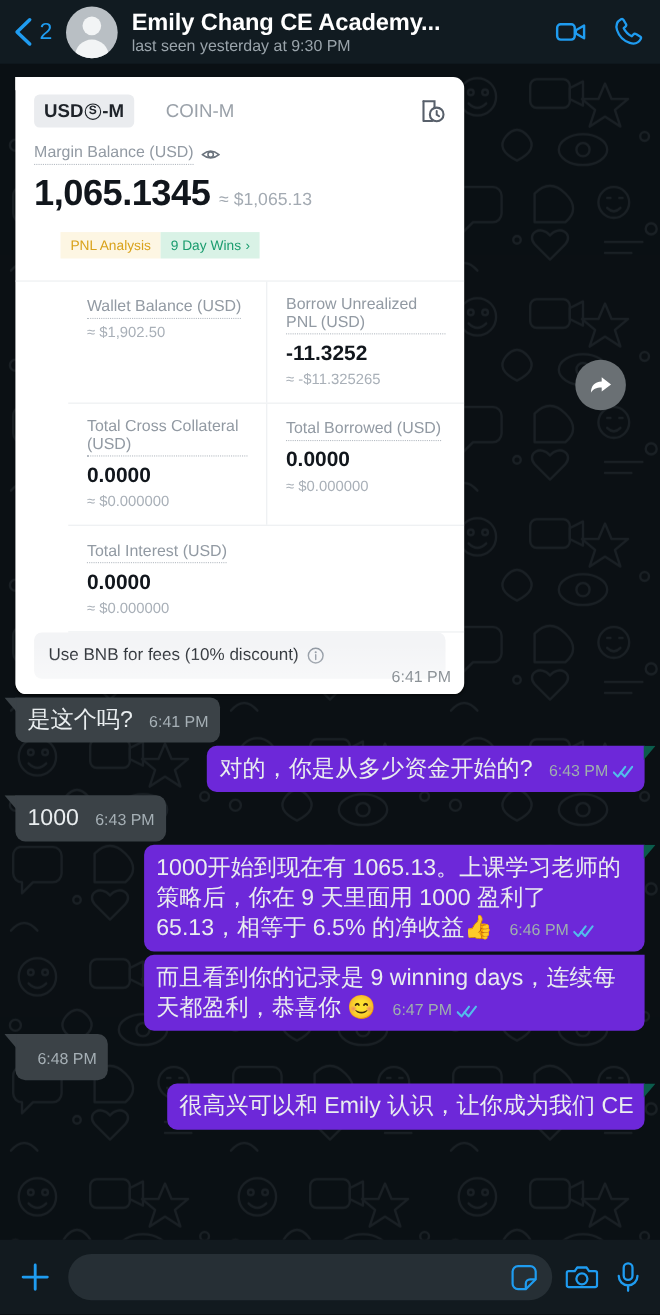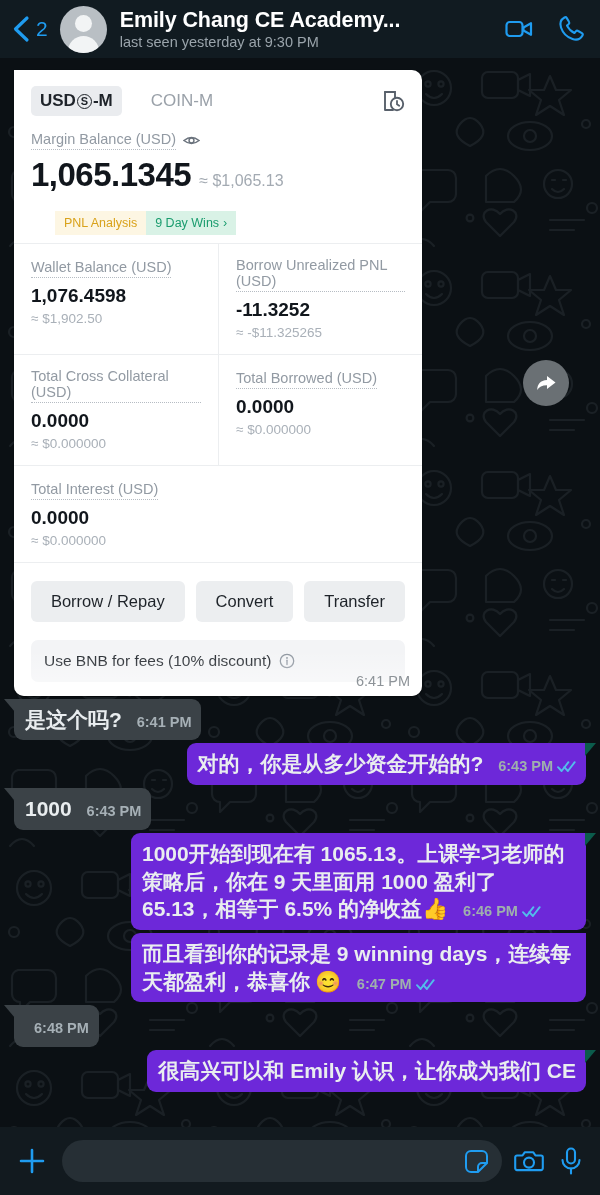--- a/index.html
+++ b/index.html
@@ -74,21 +74,20 @@
   .row { display: flex; width: 100%; }
   .row.out { justify-content: flex-end; }
   .row.in  { justify-content: flex-start; }
 
   .bubble {
     position: relative; max-width: 455px;
     border-radius: 9px;
     padding: 7px 10px 7px 11px;
     color: #e9edef; font-size: 21px; line-height: 1.32;
     word-wrap: break-word;
-    font-weight: bold;
   }
   .bubble.in  { background: #3b4247; border-top-left-radius: 0; }
   .bubble.out { background: #6d28d9; border-top-right-radius: 0; }
 
   .bubble .tail { position: absolute; top: 0; width: 11px; height: 13px; }
   .bubble.in .tail  { left: -10px; }
   .bubble.out .tail { right: -10px; }
 
   .txt { display: inline; white-space: pre-wrap; }
   .meta {
@@ -137,21 +136,21 @@
   .fc-bigrow { display: flex; align-items: baseline; gap: 8px; margin-top: 6px; }
 
   .fc-badges { display: flex; margin-top: 17px; padding-left: 24px; }
   .badge {
     font-size: 12.5px; padding: 5px 9px; display: flex; align-items: center; gap: 4px;
     cursor: pointer;
   }
   .badge.pnl { background: #fdf6e3; color: #d9a21b; font-weight: 500; }
   .badge.wins { background: #d9f2e6; color: #1a9c6e; font-weight: 500; }
 
-  .fc-grid { margin-top: 8px; border-top: 1px solid #eceef0; }
+  .fc-grid { margin-top: 20px; border-top: 1px solid #eceef0; padding-left: 48px; }
   .fc-gridrow { display: flex; border-bottom: 1px solid #eceef0; }
   .fc-cell { flex: 1 1 50%; padding: 14px 17px 14px 17px; }
   .fc-cell + .fc-cell { border-left: 1px solid #eceef0; }
   .fc-cell.full { flex: 1 1 100%; border-left: none; }
   .fc-val { font-size: 19px; font-weight: bold; color: #11161c; margin-top: 7px; }
   .fc-sub { font-size: 13.5px; color: #a9b0b8; margin-top: 4px; }
 
   .fc-btns { display: flex; gap: 11px; padding: 18px 17px 18px 17px; }
   .fc-btn {
     flex: 1 1 auto; background: #eceef0; color: #1e2329;
@@ -314,21 +313,20 @@
                 <span>9 Day Wins</span>
                 <span>›</span>
               </div>
             </div>
           </div>
 
           <div class="fc-grid">
             <div class="fc-gridrow">
               <div class="fc-cell">
                 <span class="fc-label">Wallet Balance (USD)</span>
-                <div class="fc-val">1,076.4598</div>
                 <div class="fc-sub">≈ $1,902.50</div>
               </div>
               <div class="fc-cell">
                 <span class="fc-label">Borrow Unrealized PNL (USD)</span>
                 <div class="fc-val">-11.3252</div>
                 <div class="fc-sub">≈ -$11.325265</div>
               </div>
             </div>
             <div class="fc-gridrow">
               <div class="fc-cell">
@@ -344,25 +342,20 @@
             </div>
             <div class="fc-gridrow">
               <div class="fc-cell full">
                 <span class="fc-label">Total Interest (USD)</span>
                 <div class="fc-val">0.0000</div>
                 <div class="fc-sub">≈ $0.000000</div>
               </div>
             </div>
           </div>
 
-          <div class="fc-btns">
-            <div class="fc-btn">Borrow / Repay</div>
-            <div class="fc-btn">Convert</div>
-            <div class="fc-btn">Transfer</div>
-          </div>
 
           <div class="fc-bnb">
             <span class="fc-bnb-txt">Use BNB for fees (10% discount)</span>
             <svg class="info-icon" viewBox="0 0 16 16">
               <circle cx="8" cy="8" r="6.7" fill="none" stroke="#8c949e" stroke-width="1.3"></circle>
               <circle cx="8" cy="4.9" r="0.95" fill="#8c949e"></circle>
               <path d="M8 7.2 v4.4" stroke="#8c949e" stroke-width="1.3" stroke-linecap="round"></path>
             </svg>
           </div>
 

